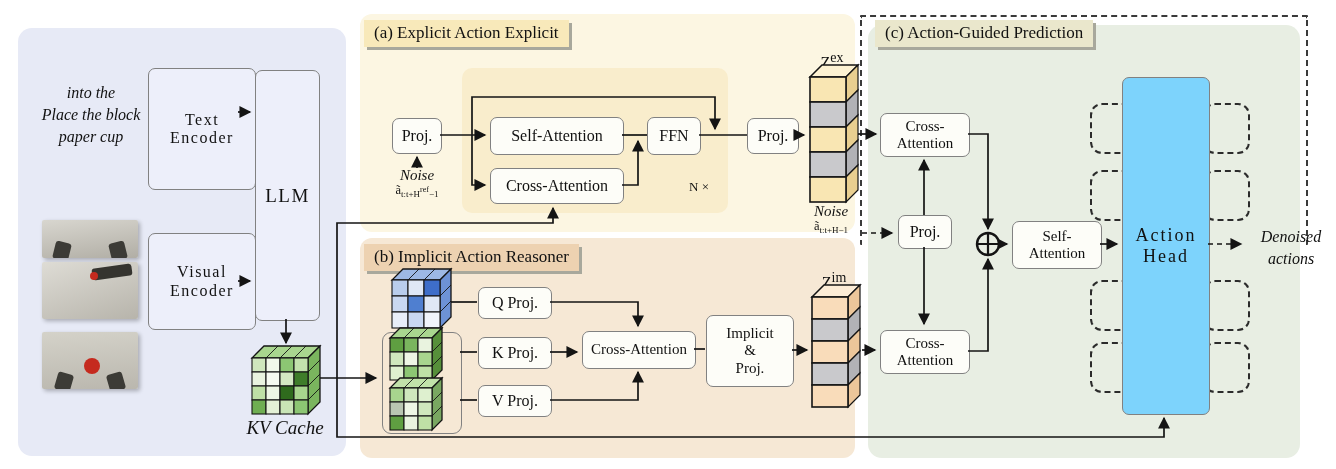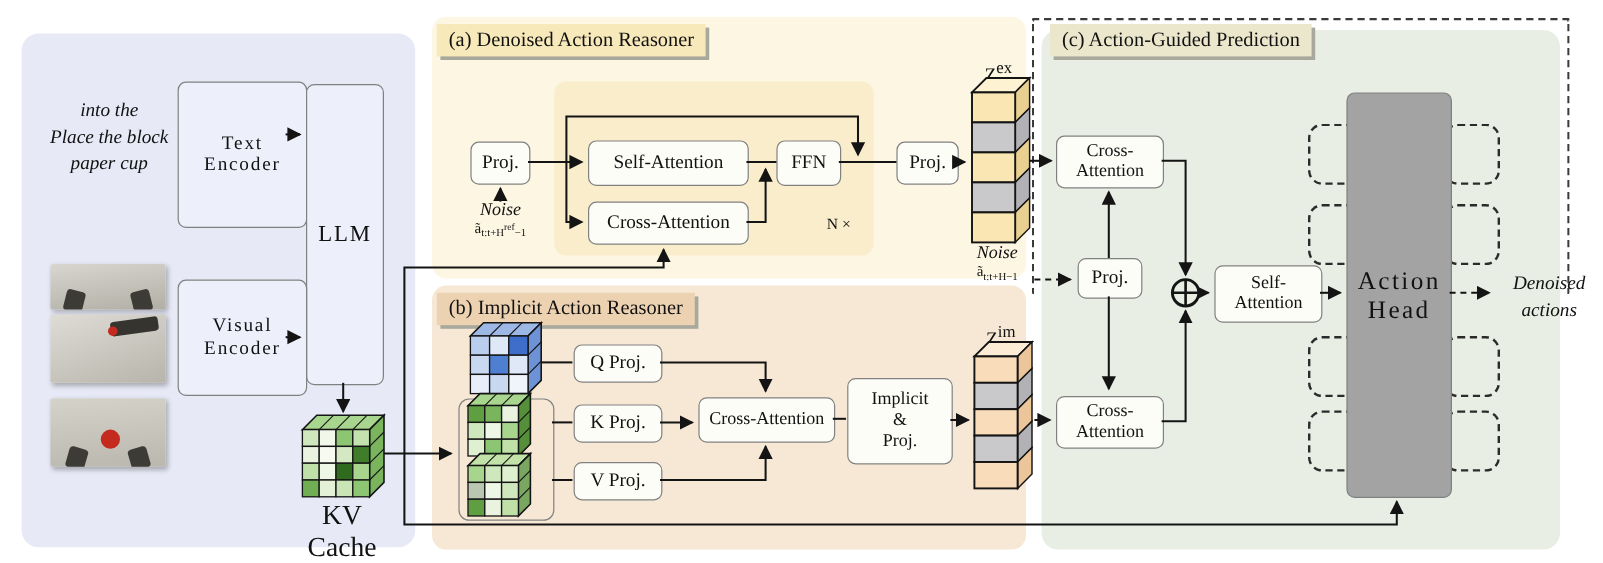--- a/index.html
+++ b/index.html
@@ -58,25 +58,25 @@
 <div class="photo" style="top:262px;left:42px;height:57px;background:linear-gradient(160deg,#dedcd5,#b7b4ab);">
   <div class="arm"></div>
   <div class="reddot" style="width:8px;height:8px;top:10px;right:40px;"></div>
 </div>
 <div class="photo" style="top:332px;left:42px;height:57px;background:linear-gradient(175deg,#d4d2c9,#bab7ae);">
   <div class="reddot" style="left:42px;top:26px;"></div>
   <div class="gripper" style="left:14px;transform:rotate(16deg);"></div>
   <div class="gripper" style="right:14px;transform:rotate(-16deg);"></div>
 </div>
 
-<div class="lbl" style="left:240px;top:417px;width:90px;font-size:23px;">KV Cache</div>
+<div class="lbl" style="left:240px;top:417px;width:90px;font-style:italic;font-size:19px;">KV Cache</div>
 
 <div class="panel" style="left: 360px; top: 14px; width: 495px; height: 218px; border-radius: 12px; background-color: rgb(252, 246, 226);"></div>
 <div class="inner" style="left: 462px; top: 68px; width: 266px; height: 145px; background-color: rgb(249, 237, 204);"></div>
-<div class="tag" style="left: 364px; top: 20px; background-color: rgb(248, 233, 186);">(a) Denoised Action Reasoner</div>
+<div class="tag" style="left: 364px; top: 20px; background-color: rgb(248, 233, 186);">(a) Explicit Action Explicit</div>
 
 <div class="box" style="left: 392px; top: 118px; width: 48px; height: 34px; background-color: rgb(253, 253, 248);">Proj.</div>
 <div class="box" style="left: 490px; top: 117px; width: 132px; height: 36px; background-color: rgb(253, 253, 248);">Self-Attention</div>
 <div class="box" style="left: 490px; top: 168px; width: 132px; height: 34px; background-color: rgb(253, 253, 248);">Cross-Attention</div>
 <div class="box" style="left: 647px; top: 117px; width: 52px; height: 36px; background-color: rgb(253, 253, 248);">FFN</div>
 <div class="lbl" style="left:676px;top:179px;width:46px;font-size:13px;">N ×</div>
 <div class="box" style="left: 747px; top: 118px; width: 50px; height: 34px; background-color: rgb(253, 253, 248);">Proj.</div>
 
 <div class="lbl" style="left:378px;top:167px;width:78px;">
   <div class="noise-lbl">Noise</div>
@@ -130,21 +130,21 @@
 
 <div class="db" style="left:1090px;top:103px;"></div>
 <div class="db" style="left:1090px;top:170px;"></div>
 <div class="db" style="left:1090px;top:280px;"></div>
 <div class="db" style="left:1090px;top:342px;"></div>
 <div class="db" style="left:1203px;top:103px;"></div>
 <div class="db" style="left:1203px;top:170px;"></div>
 <div class="db" style="left:1203px;top:280px;"></div>
 <div class="db" style="left:1203px;top:342px;"></div>
 
-<div class="box" style="left: 1122px; top: 77px; width: 86px; height: 336px; font-size: 21px; letter-spacing: 2px; background-color: #a3a3a3;">
+<div class="box" style="left: 1122px; top: 77px; width: 86px; height: 336px; font-size: 18px; letter-spacing: 2px; background-color: #7dd3fc;">
   <div>Action</div>
   <div>Head</div>
 </div>
 
 <div class="lbl" style="left:1246px;top:226px;width:90px;font-style:italic;font-size:16px;line-height:1.35;">
   <div>Denoised</div>
   <div>actions</div>
 </div>
 
 <svg id="overlay" width="1336" height="469" viewBox="0 0 1336 469">

